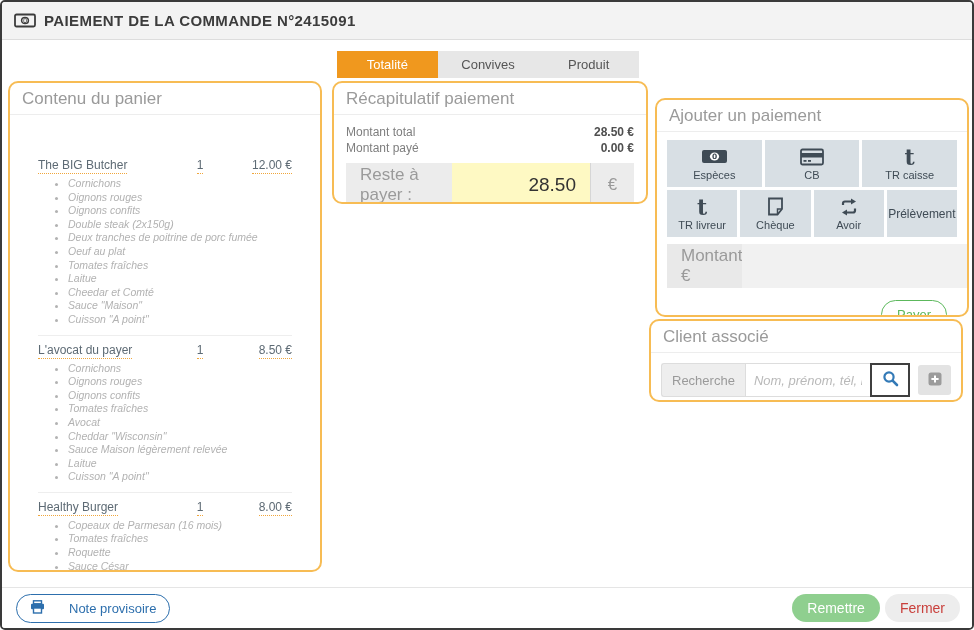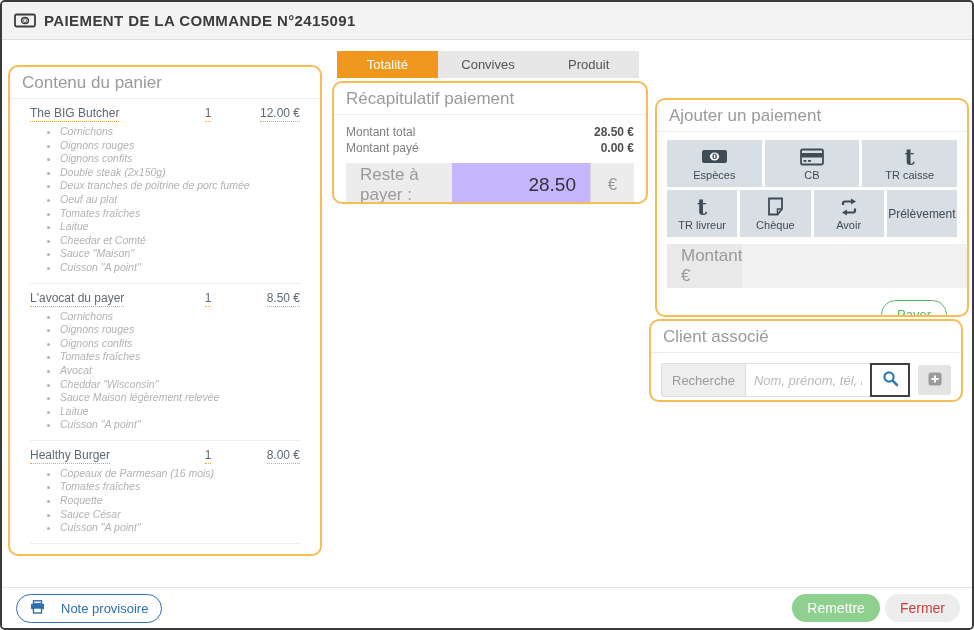--- a/index.html
+++ b/index.html
@@ -28,26 +28,26 @@
   .tab.active { background:#f0981e; color:#fff; }
   
   .panel {
     position:absolute; background:#fff;
     border:2px solid #f7bc54; border-radius:10px; overflow:hidden;
   }
   .panel-title {
     font-size:17px; color:#9a9a9a; padding:6px 12px 5px 12px;
     border-bottom:1px solid #ededed;
   }
-  #cart-panel    { left:6px;  top:63px;  width:314px; height:491px; }
+  #cart-panel    { left:6px;  top:79px;  width:314px; height:491px; }
   #summary-panel { left:330px; top:79px; width:316px; height:123px; }
   #payment-panel { left:653px; top:96px; width:314px; height:219px; }
   #client-panel  { left:647px; top:317px; width:314px; height:83px; }
   
-  .cart-body { padding:0 20px; }
+  .cart-body { padding:0 28px;margin-top:36px; }
   .cart-item { border-bottom:1px solid #eee; padding:4px 0 6px 0; }
   .cart-item:last-of-type { border-bottom:1px solid #eee; }
   .item-head { display:flex; align-items:baseline; padding:3px 0 2px 0; }
   .item-name { flex:1; font-size:12px; color:#5d6a74; }
   .item-qty  { width:52px; text-align:center; font-size:12px; color:#5d6a74; }
   .item-price{ width:66px; text-align:right; font-size:12px; color:#5d6a74; }
   .dotted { border-bottom:1px dotted #f0a63c; padding-bottom:1px; cursor:pointer; }
   .ingredients { margin:3px 0 2px 30px; }
   .ingredients li {
     font-size:10.5px; font-style:italic; color:#b2b2b2;
@@ -60,21 +60,21 @@
   .summary-body { padding:9px 12px 0 12px; }
   .sum-row { display:flex; line-height:16px; }
   .sum-row .lbl { flex:1; font-size:12px; color:#7e7e7e; }
   .sum-row .val { font-size:12px; font-weight:bold; color:#4f4f4f; }
   .reste-bar {
     margin-top:7px; height:44px; background:#ececec;
     display:flex; align-items:stretch;
   }
   .reste-bar .lbl { flex:1; display:flex; align-items:center; padding-left:14px; font-size:17px; color:#9a9a9a; }
   .reste-bar .val {
-    width:138px; background:#c4b5fd; display:flex; align-items:center; justify-content:flex-end;
+    width:138px; background:#fef9c3; display:flex; align-items:center; justify-content:flex-end;
     padding-right:14px; font-size:19px; color:#333;
   }
   .reste-bar .cur {
     width:44px; border-left:1px solid #d6d6d6; display:flex; align-items:center; justify-content:center;
     font-size:17px; color:#9a9a9a;
   }
   
   .pay-body { padding:8px 10px 0 10px; }
   .pay-row { display:flex; gap:3px; margin-bottom:3px; }
   .pay-btn {
@@ -125,21 +125,21 @@
   }
   
   .footer {
     position:absolute; left:0; bottom:0; width:100%; height:41px;
     border-top:1px solid #e5e5e5; background:#fff;
     display:flex; align-items:center;
   }
   .btn-note {
     margin-left:14px; background:#fff; border:1px solid #2d6fad; color:#2d6fad;
     border-radius:16px; font-size:13px; padding:5px 13px; cursor:pointer;
-    display:flex; align-items:center; gap:16px;
+    display:flex; align-items:center; gap:24px;
     font-family:"Liberation Sans", sans-serif;
   }
   .footer-right { margin-left:auto; margin-right:12px; display:flex; gap:5px; }
   .btn-remettre {
     background:#8fcf8f; border:none; color:#fff; border-radius:16px;
     font-size:14px; padding:6px 15px; cursor:pointer; font-family:"Liberation Sans", sans-serif;
   }
   .btn-fermer {
     background:#ededed; border:none; color:#c9403c; border-radius:16px;
     font-size:14px; padding:6px 15px; cursor:pointer; font-family:"Liberation Sans", sans-serif;

